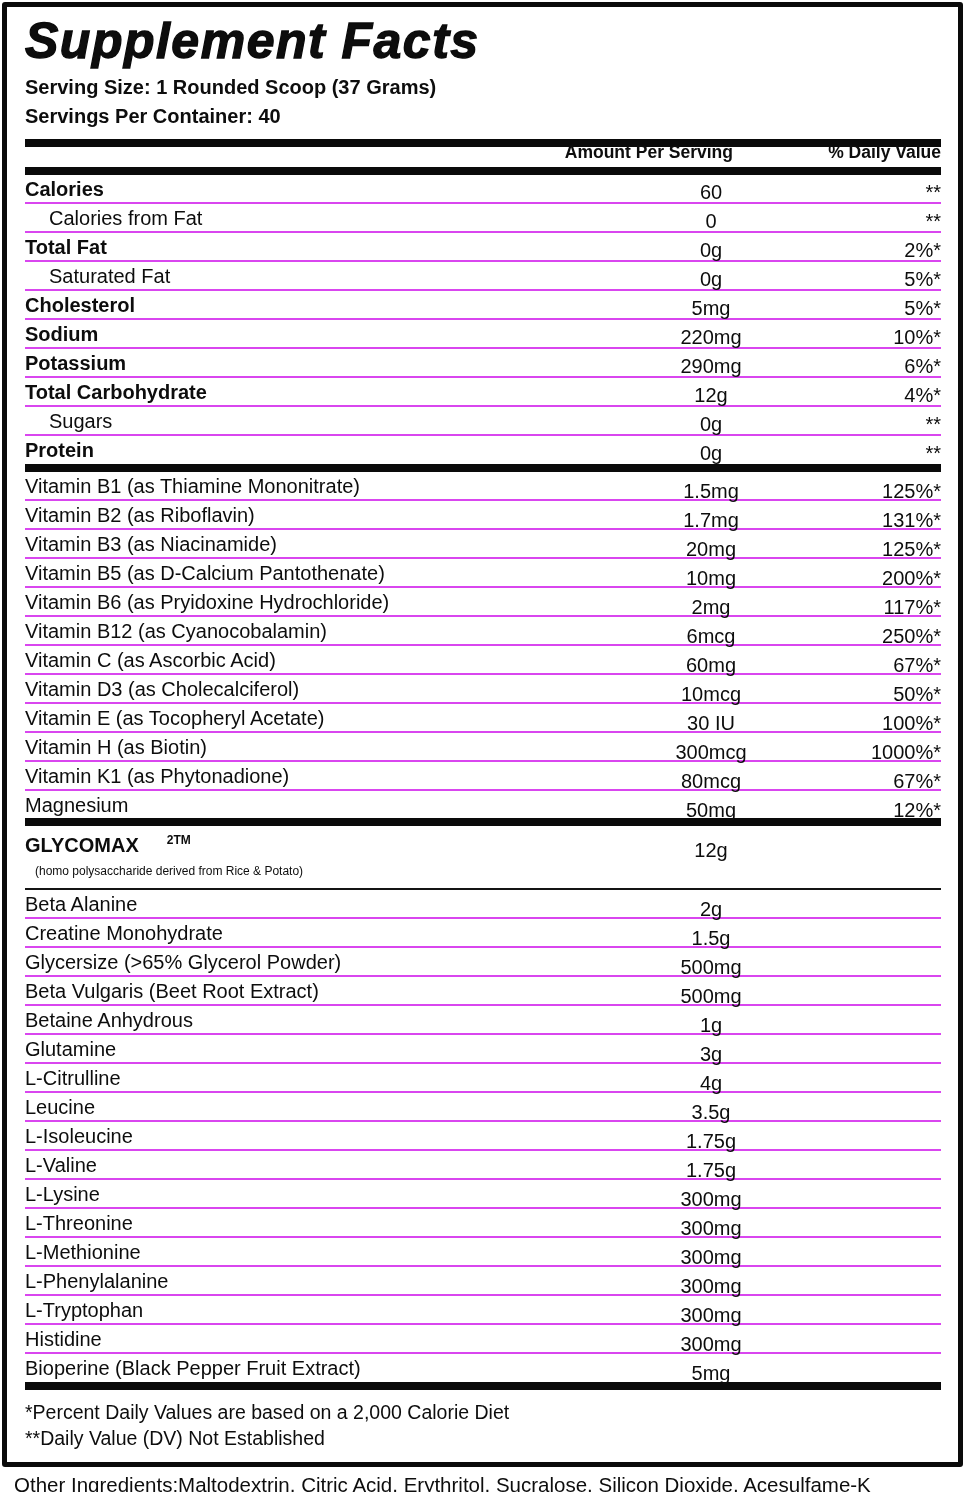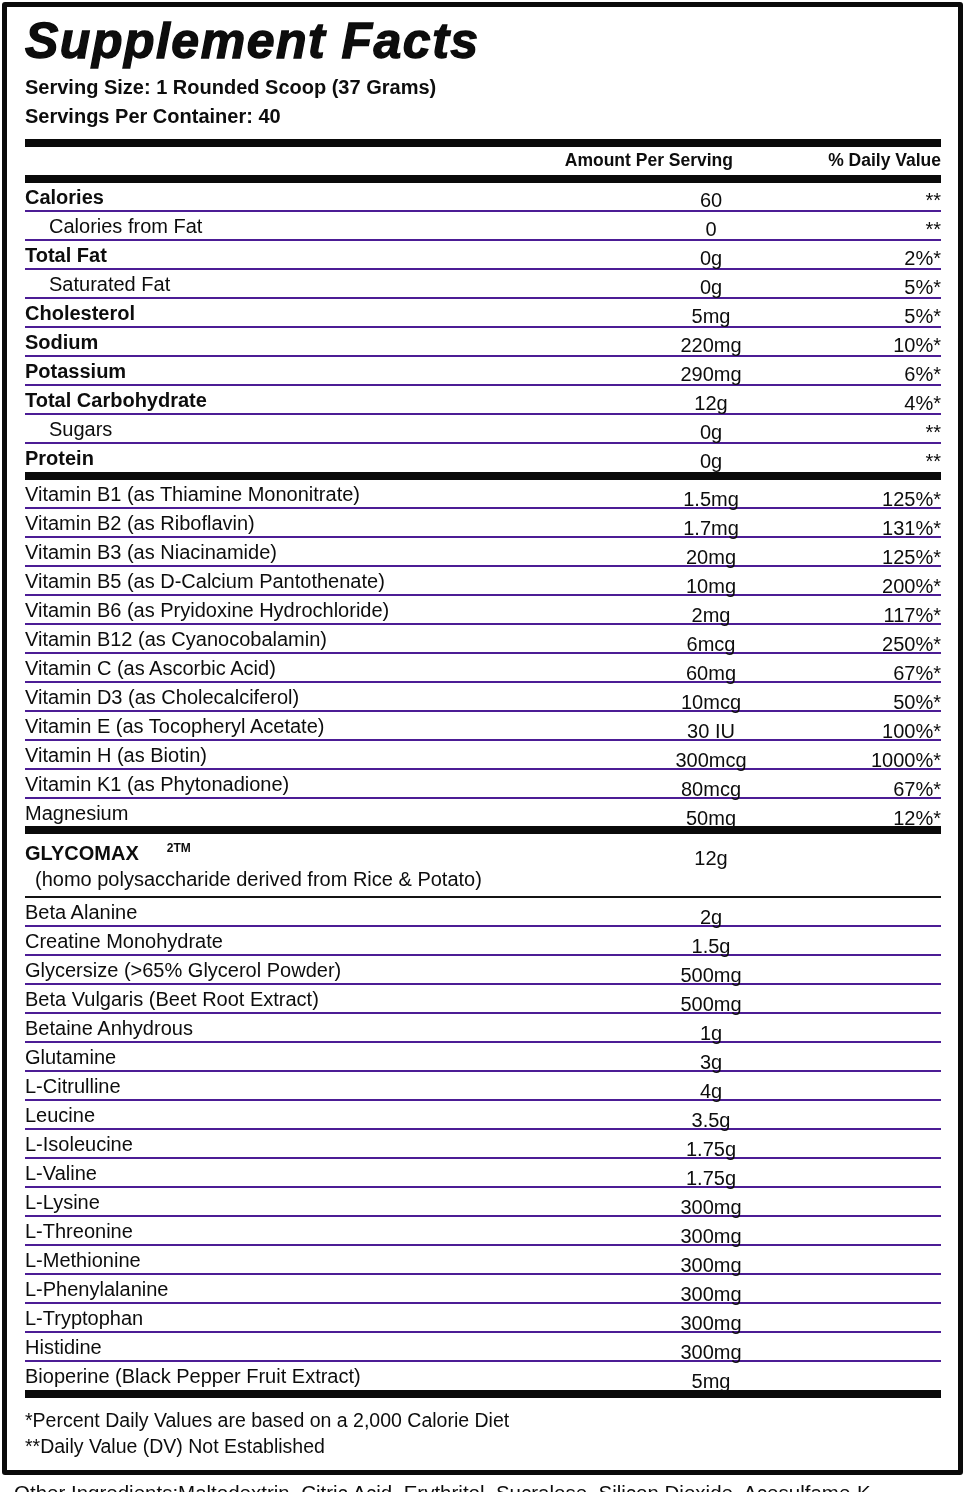--- a/index.html
+++ b/index.html
@@ -38,36 +38,36 @@
     line-height: 29px;
   }
   .bar {
     height: 8px;
     background: #0a0a0a;
     margin: 0;
   }
   .bar.after-serving { margin-top: 8px; }
   .header-row {
     position: relative;
-    height: 28px;
+    height: 20px;
   }
   .h-amt, .h-dv {
     position: absolute;
     bottom: 4px;
     font-size: 17.5px;
     font-weight: bold;
     white-space: nowrap;
   }
   .h-amt { right: 208px; }
   .h-dv { right: 0; }
   .row {
     display: grid;
     grid-template-columns: 1fr 260px 100px;
     align-items: baseline;
-    border-bottom: 2px solid #4c1d95;
+    border-bottom: 2px solid #d946ef;
     min-height: 27.5px;
     padding-top: 2px;
     box-sizing: border-box;
   }
   .rows > .row:last-child,
   .rows > .rowwrap:last-child { border-bottom: none; }
   .lbl { font-size: 20px; line-height: 25px; white-space: nowrap; }
   .row.bold .lbl { font-weight: bold; }
   .row.indent .lbl { padding-left: 24px; }
   .lbl sup {
@@ -88,21 +88,21 @@
     text-align: right;
     font-size: 20px;
     position: relative;
     top: 3px;
     white-space: nowrap;
   }
   .rows.low .amt, .rows.low .dv { top: 5px; }
   .rowwrap { border-bottom: 2px solid #141414; }
   .rowwrap .row { border-bottom: none; min-height: 29px; }
   .subline {
-    font-size: 20px;
+    font-size: 12px;
     line-height: 24px;
     padding: 1px 0 5px 10px;
     white-space: nowrap;
   }
   .footnotes {
     padding: 9px 0 11px 0;
   }
   .footnote {
     font-size: 19.5px;
     line-height: 26px;

